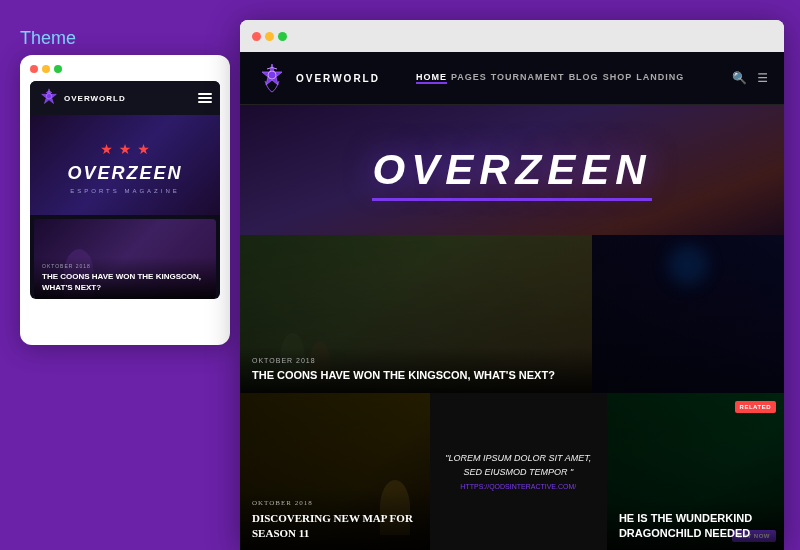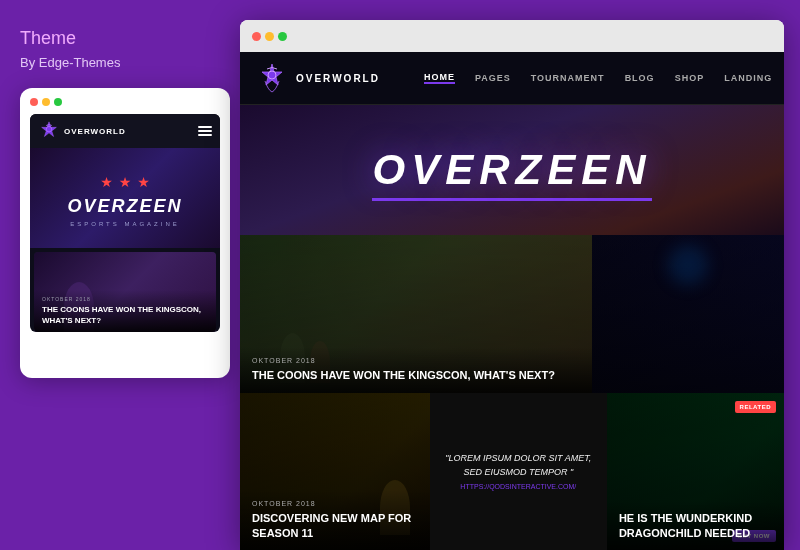--- a/index.html
+++ b/index.html
@@ -29,21 +29,21 @@
       font-weight: 900;
       color: #fff;
       letter-spacing: -0.5px;
       line-height: 1.1;
       margin-bottom: 4px;
     }
 
     .theme-subtitle {
       font-size: 18px;
       font-weight: 400;
-      color: #f0abfc;
+      color: #7dd3fc;
       margin-bottom: 6px;
     }
 
     .theme-author {
       font-size: 13px;
       color: #e2c6f5;
       margin-bottom: 18px;
     }
 
     
@@ -266,23 +266,22 @@
     .site-logo-text {
       color: #fff;
       font-size: 10px;
       font-weight: 700;
       letter-spacing: 2px;
       text-transform: uppercase;
     }
 
     .site-nav-links {
       display: flex;
-      gap: 20px;
-      margin-left: 24px;
-      align-items: center;
+      gap: 4px;
+      margin-left: 16px;
     }
 
     .nav-link {
       color: #aaa;
       font-size: 9px;
       font-weight: 600;
       text-transform: uppercase;
       letter-spacing: 1px;
       cursor: pointer;
     }
@@ -412,21 +411,21 @@
 
     .card-title {
       font-size: 11px;
       font-weight: 700;
       color: #fff;
       text-transform: uppercase;
       line-height: 1.3;
     }
 
     
-    .card-4 { flex: 1.5; background: linear-gradient(135deg, #1a1a0a, #2a2a1a); }
+    .card-4 { flex: 1.5; background: linear-gradient(135deg, #1a1a0a, #2a2a1a); font-family: Liberation Serif, serif; }
     .card-5 { flex: 1.4; background: #111; }
     .card-6 { flex: 1.4; background: linear-gradient(135deg, #001a10, #002a20); }
 
     .card-4::before {
       content: '';
       position: absolute;
       inset: 0;
       background: linear-gradient(135deg, rgba(30,20,5,0.7) 0%, rgba(50,30,10,0.8) 100%);
     }
 
@@ -500,21 +499,20 @@
       padding: 3px 6px;
       border-radius: 2px;
       letter-spacing: 0.5px;
     }
   </style>
 </head>
 <body>
 
 <div class="left-panel">
   <h2 class="theme-subtitle">Theme</h2>
-  <p class="theme-author">By Edge-Themes</p>
 
   <div class="mobile-preview">
     <div class="mobile-preview-dots">
       <div class="dot"></div>
       <div class="dot"></div>
       <div class="dot"></div>
     </div>
     <div class="mobile-inner">
 
       <div class="mobile-nav">

